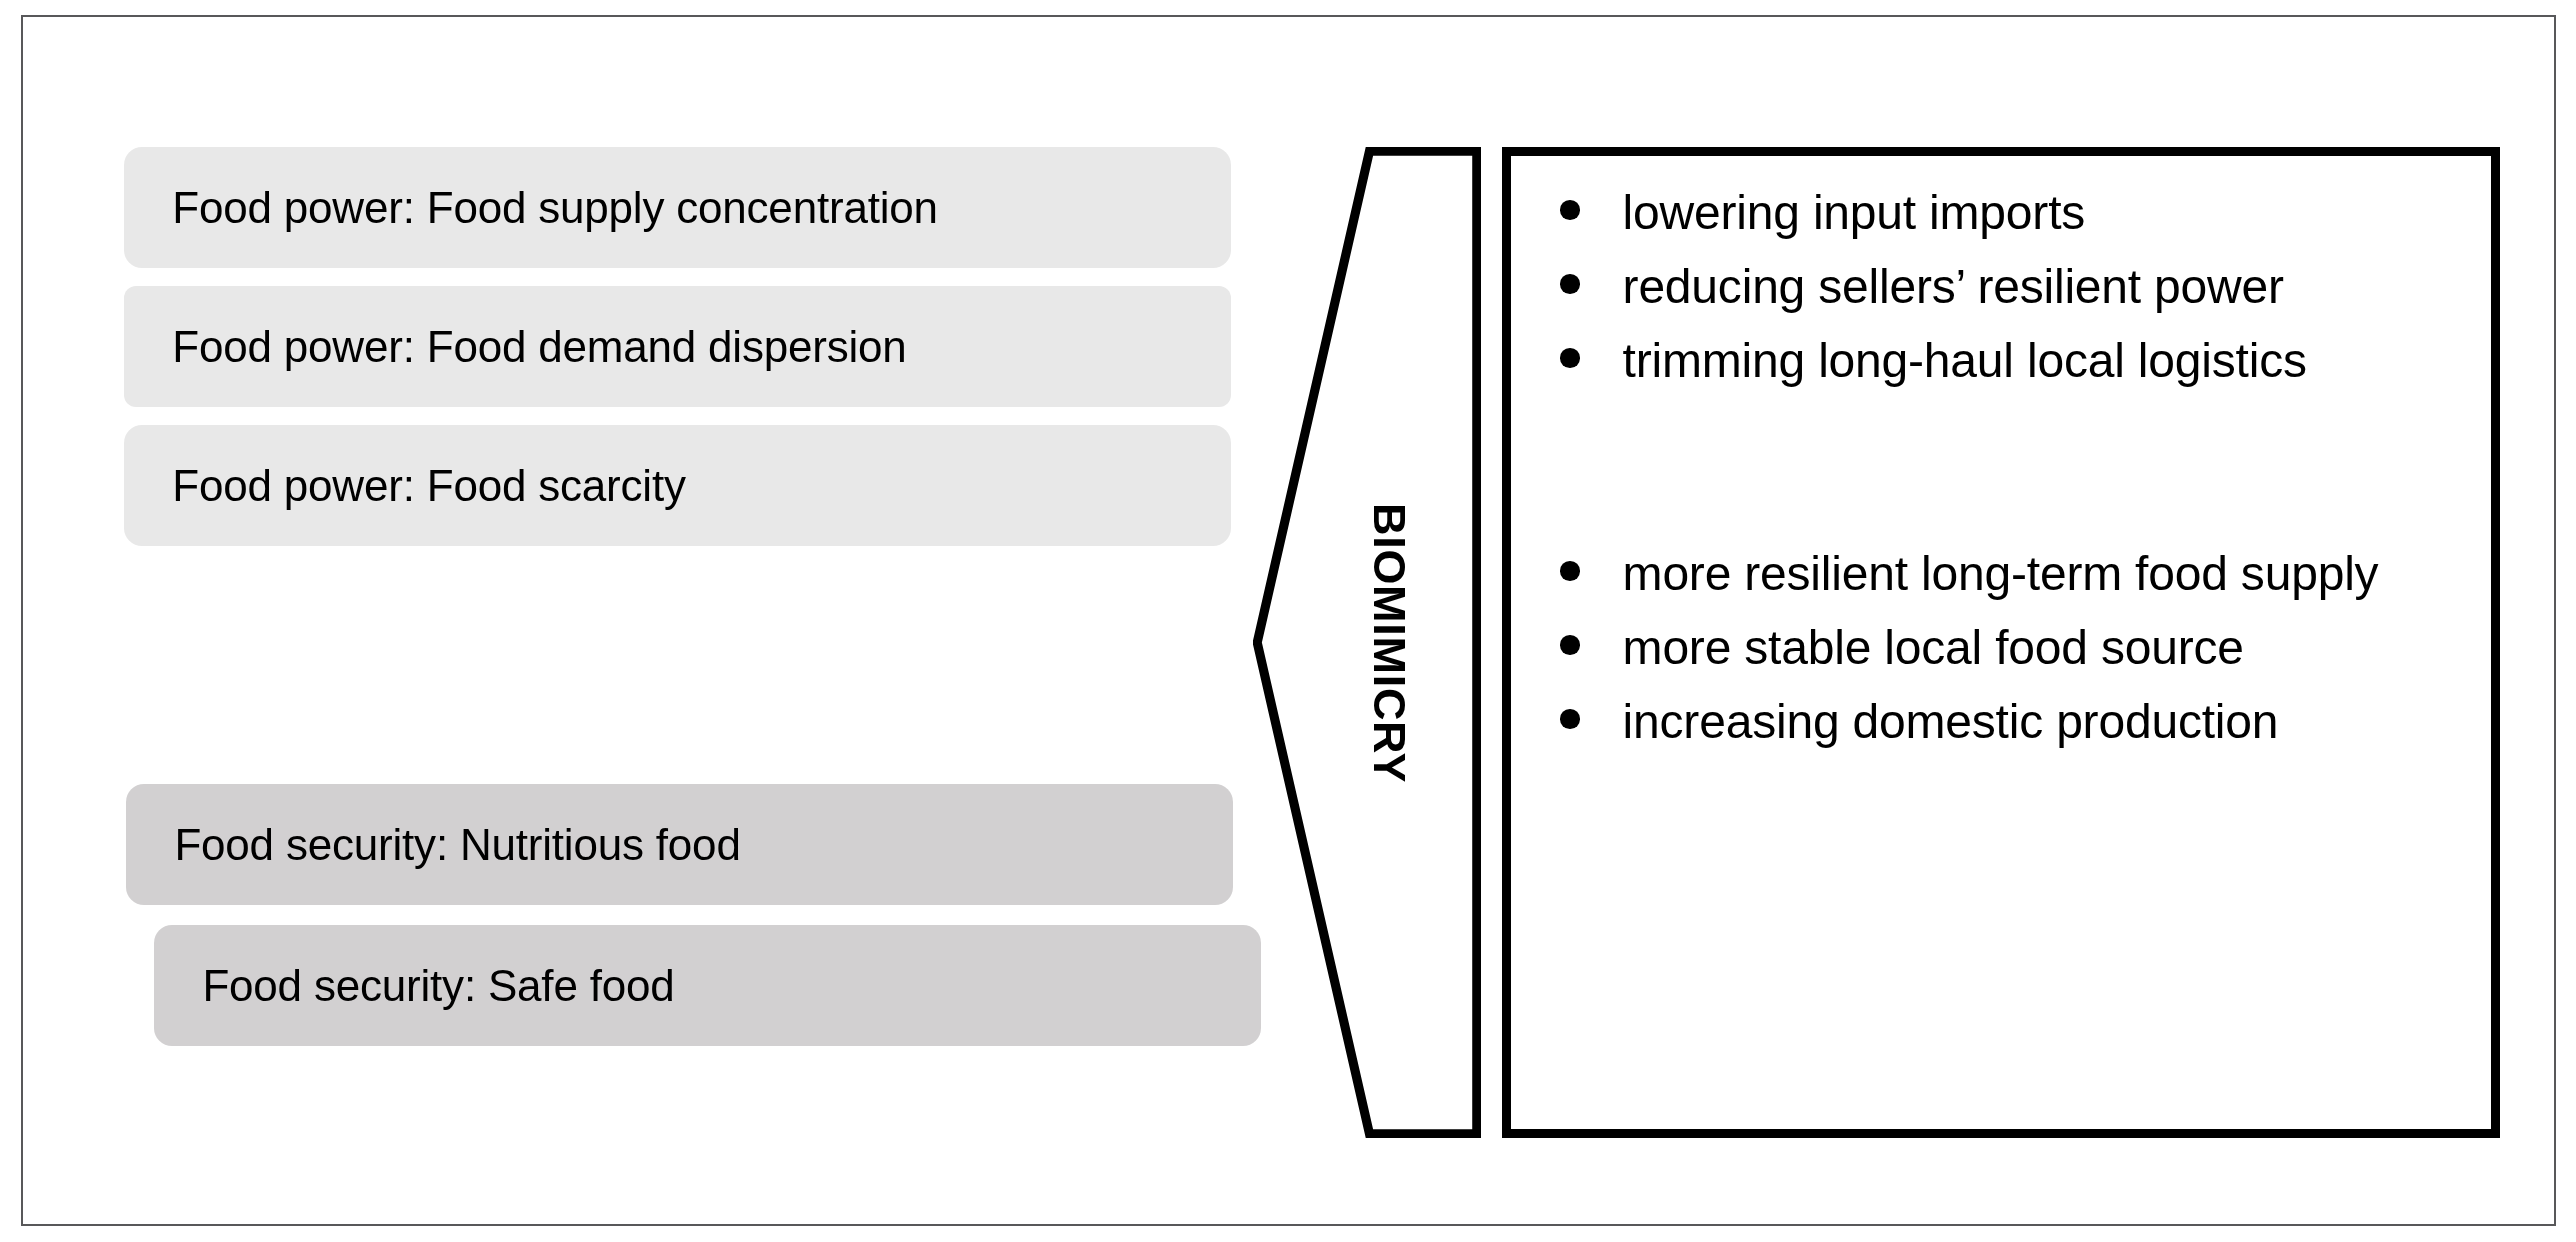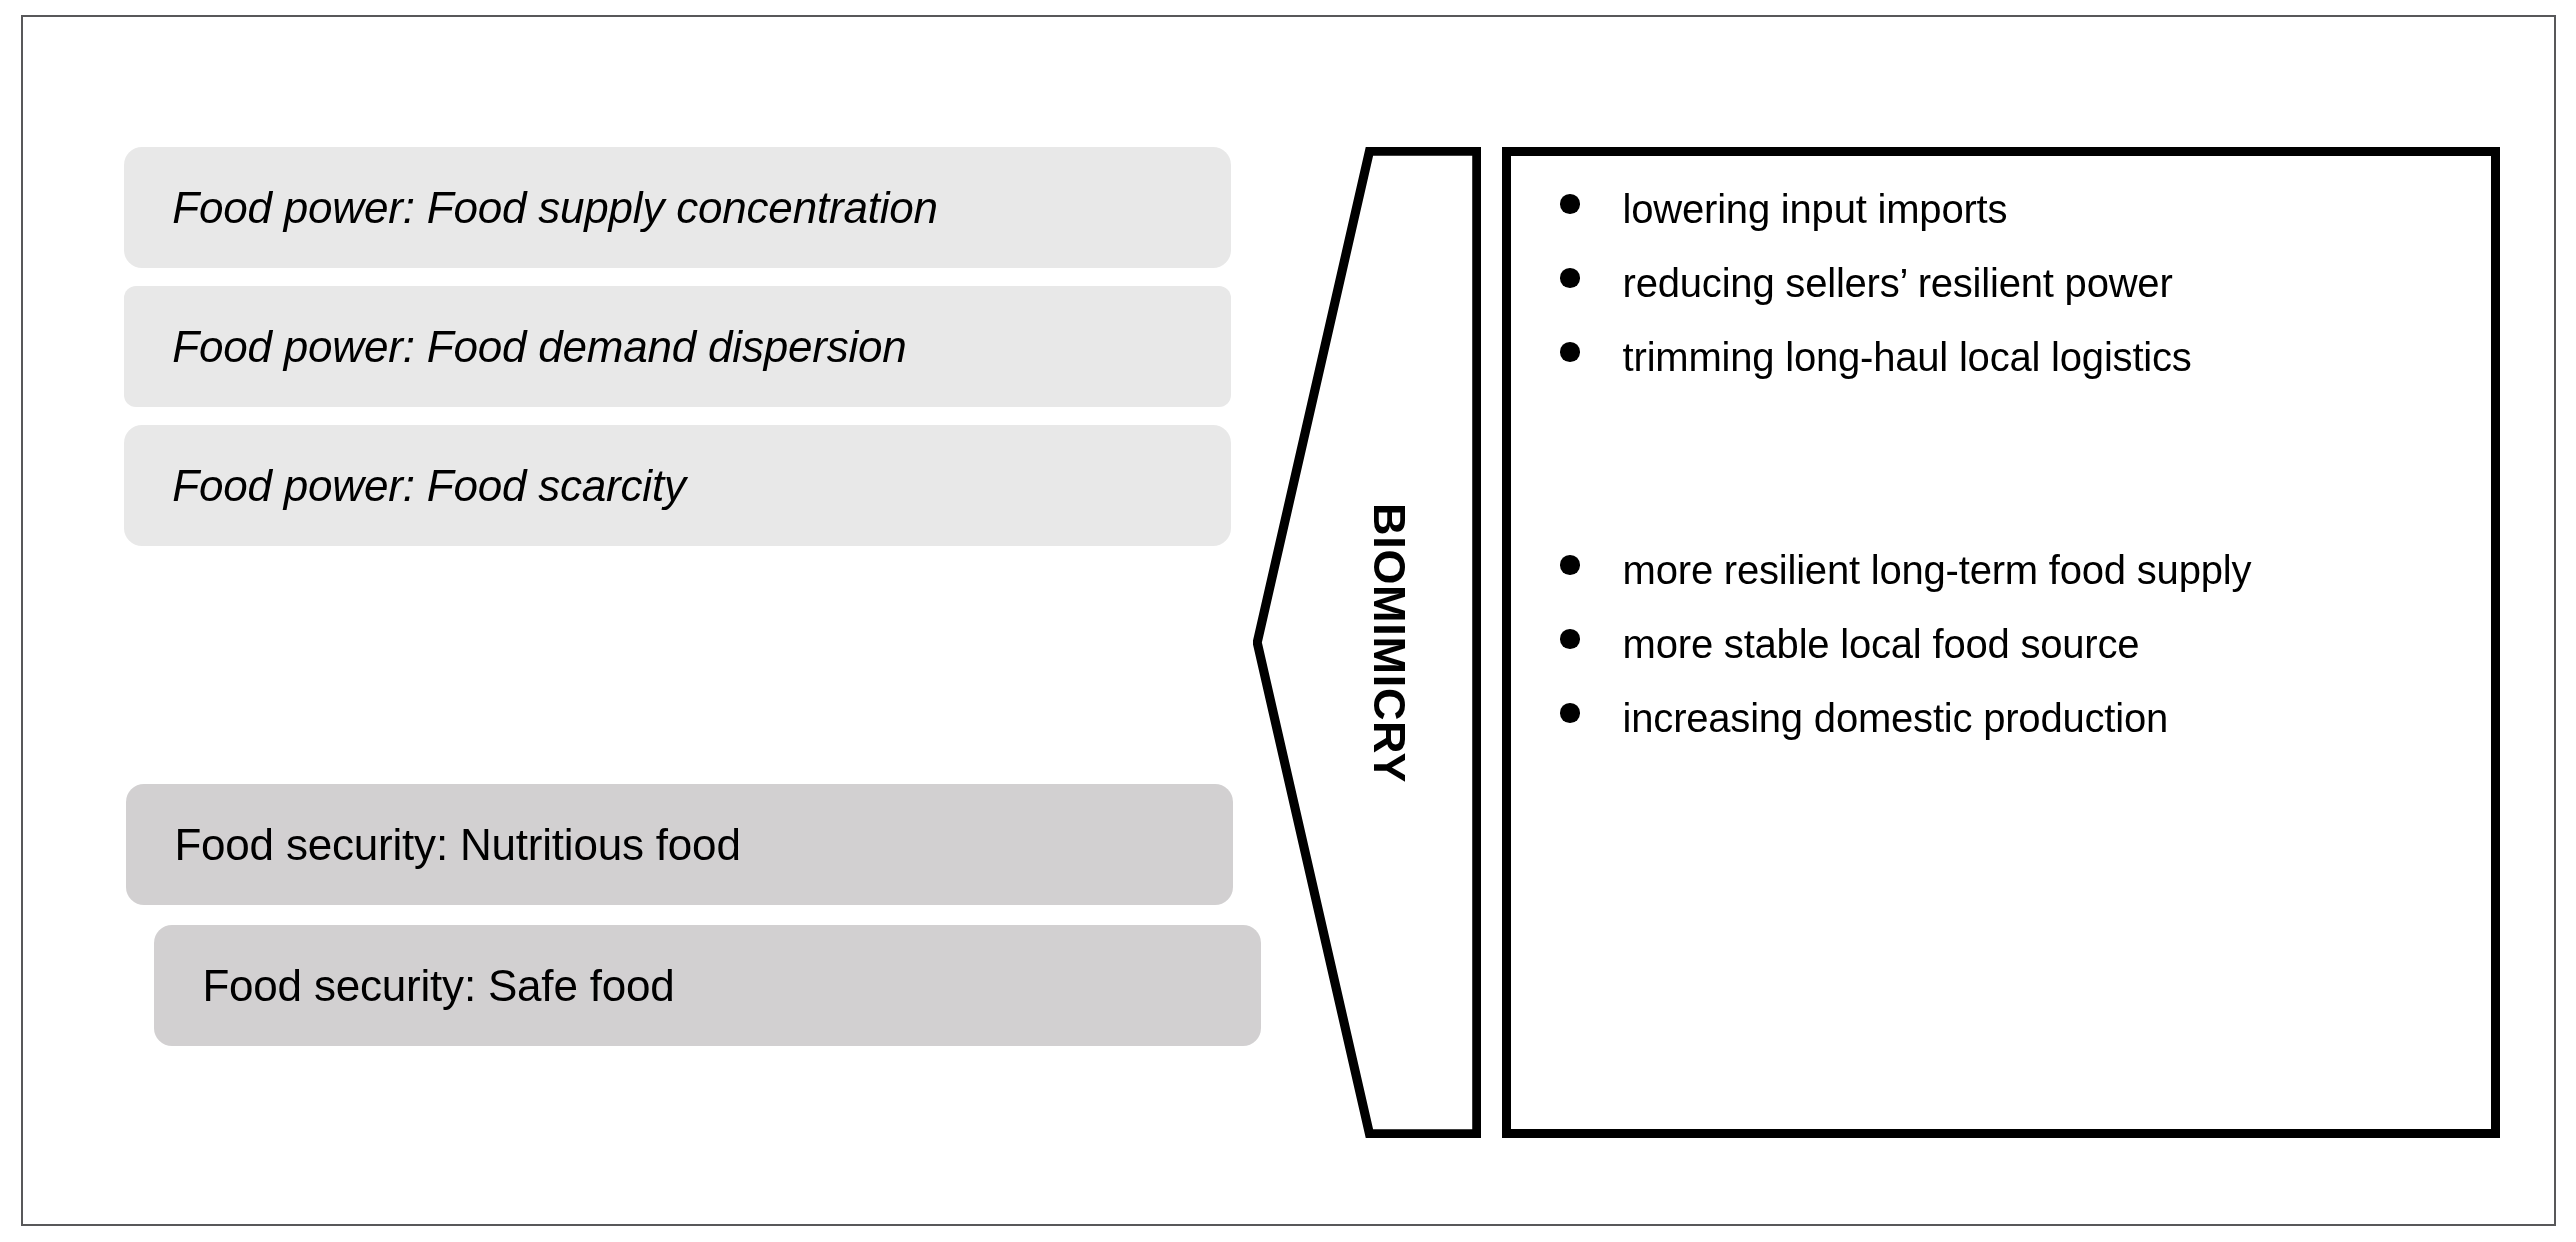--- a/index.html
+++ b/index.html
@@ -47,21 +47,20 @@
     line-height: 1.1;
     letter-spacing: -0.2px;
     white-space: nowrap;
   }
 
   .chip.group-power {
     left: 20.3px;
     width: 1107px;
     height: 121px;
     background: #e8e8e8;
-    font-style: italic;
   }
 
   .chip.group-security {
     left: 22.4px;
     width: 1107px;
     height: 121px;
     background: #d2d0d1;
   }
 
   .chip.p0 { top: 33px;  }
@@ -139,21 +138,21 @@
     flex: 0 0 auto;
     width: 19.6px;
     height: 19.6px;
     border-radius: 50%;
     background: #000000;
     margin-right: 43px;
     position: relative;
     top: -9.8px;
   }
   .bullet-text {
-    font-size: 40px;
+    font-size: 48px;
     line-height: 1.05;
     color: #000000;
     letter-spacing: -0.2px;
     white-space: nowrap;
   }
 </style>
 </head>
 <body>
 
 <div id="figure-frame">

